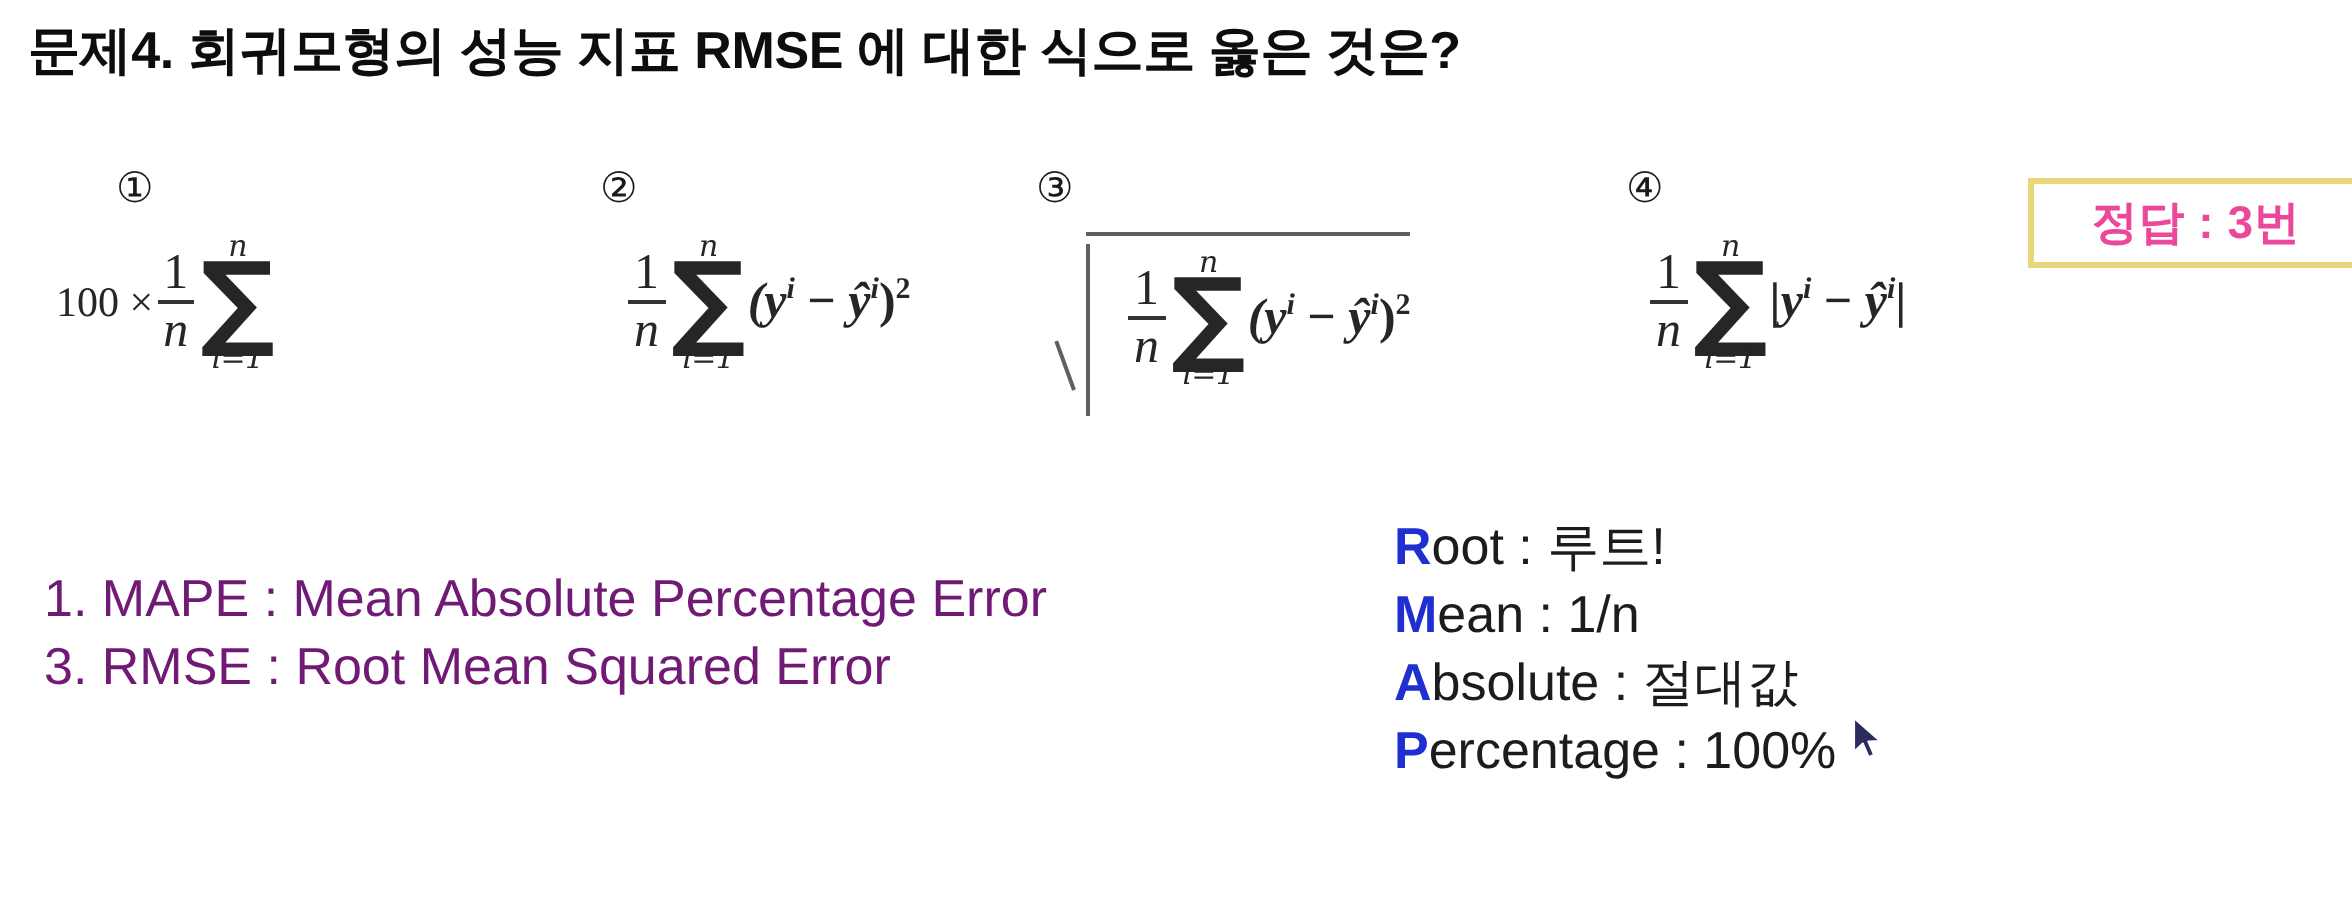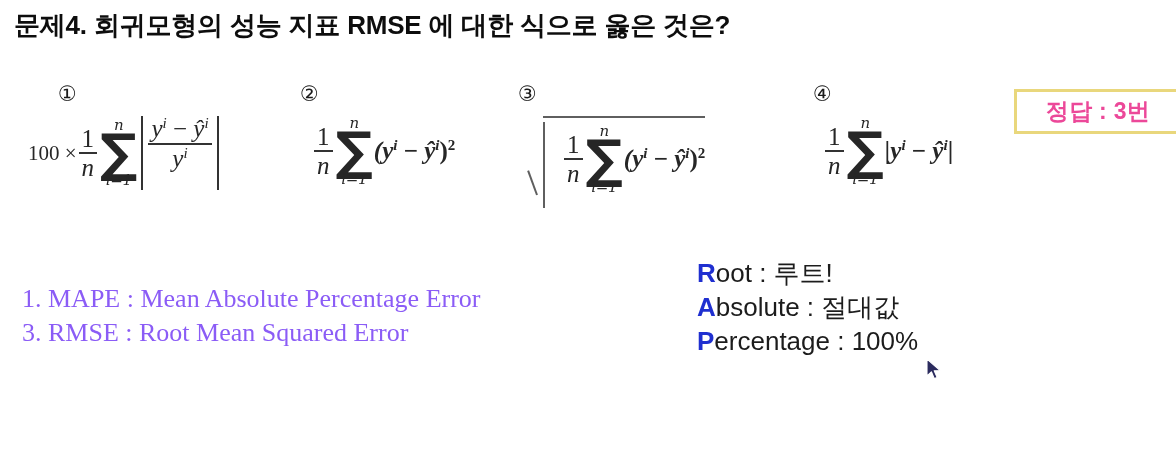--- a/index.html
+++ b/index.html
@@ -217,22 +217,22 @@
     padding-top: 8px;
   }
 
   
   .def-list {
     position: absolute;
     left: 22px;
     top: 282px;
     font-size: 26px;
     line-height: 34px;
-    color: #8b5cf6;
-    font-family: Liberation Serif, serif;
+    color: #701a75;
+    font-family: Liberation Sans, sans-serif;
   }
   .def-list .def-line {
     white-space: nowrap;
   }
 
   
   .mnemonic-list {
     position: absolute;
     left: 697px;
     top: 256px;
@@ -275,35 +275,20 @@
           <span class="lead">100 ×</span>
           <span class="frac">
             <span class="num">1</span>
             <span class="bar"></span>
             <span class="den">n</span>
           </span>
           <span class="sum">
             <span class="lim">n</span>
             <span class="sigma">∑</span>
             <span class="lim">i=1</span>
-          </span>
-          <span class="abs-tall">
-            <span class="absbar"></span>
-            <span class="frac">
-              <span class="den" style="font-style:italic;">
-                <span>y</span><span class="sup" style="font-style:italic;">i</span>
-                <span style="font-style:normal;">−</span>
-                <span>ŷ</span><span class="sup" style="font-style:italic;">i</span>
-              </span>
-              <span class="bar"></span>
-              <span class="den" style="font-style:italic;">
-                <span>y</span><span class="sup" style="font-style:italic;">i</span>
-              </span>
-            </span>
-            <span class="absbar"></span>
           </span>
         </span>
       </div>
     </div>
 
     <div class="formula-item" style="left:300px;">
       <div class="marker" style="left:0px;">②</div>
       <div class="math" style="left:12px;">
         <span class="mrow">
           <span class="frac">
@@ -378,20 +363,23 @@
   <div class="def-list">
     <div class="def-line">1. MAPE : Mean Absolute Percentage Error</div>
     <div class="def-line">3. RMSE : Root Mean Squared Error</div>
   </div>
 
   <div class="mnemonic-list">
     <div class="mn-line">
       <span class="mn-initial">R</span><span>oot : 루트!</span>
     </div>
     <div class="mn-line">
+      <span class="mn-initial">M</span><span>ean : 1/n</span>
+    </div>
+    <div class="mn-line">
       <span class="mn-initial">A</span><span>bsolute : 절대값</span>
     </div>
     <div class="mn-line">
       <span class="mn-initial">P</span><span>ercentage : 100%</span>
     </div>
   </div>
 
   <div class="cursor">
     <svg width="18" height="24" viewBox="0 0 18 24" xmlns="http://www.w3.org/2000/svg">
       <path d="M1 1 L1 18 L5.4 13.8 L8.3 20.6 L11.1 19.4 L8.2 12.8 L14.2 12.6 Z" fill="#2b2b5e" stroke="#ffffff" stroke-width="1.1" stroke-linejoin="round"></path>

